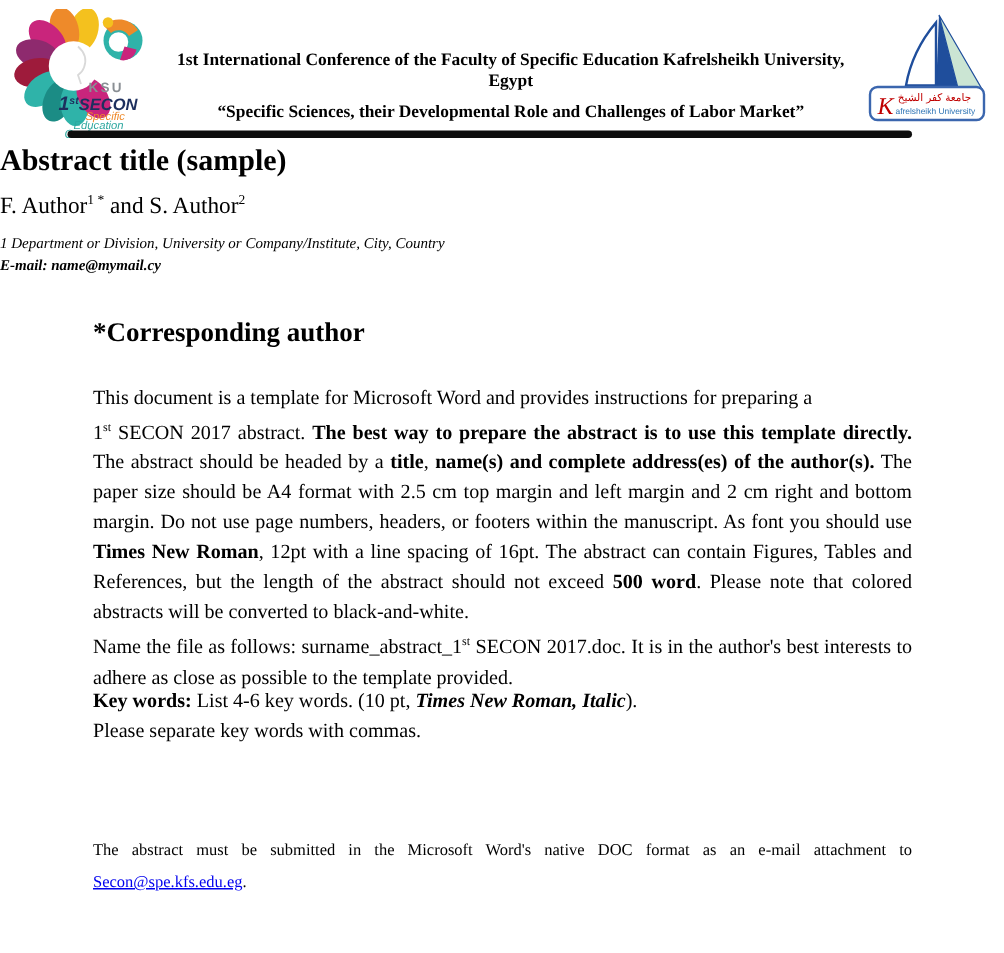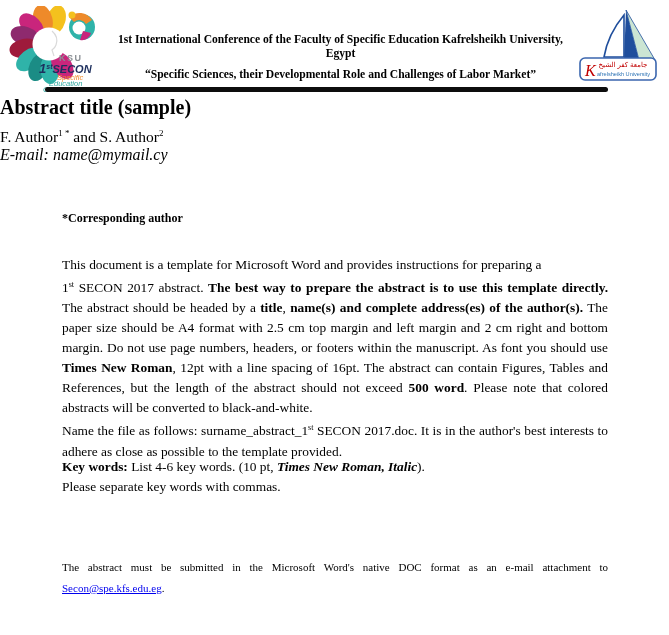--- a/index.html
+++ b/index.html
@@ -21,23 +21,23 @@
     position:absolute; left:45px; width:563px; top:87px; height:5px;
     background:#0d0d0d; border-radius:3px;
   }
   
   .title-block { position:absolute; left:0; right:0; top:94px; text-align:left; }
   .abstract-title { font-size:20px; font-weight:bold; line-height:26px; }
   .authors { font-size:15.5px; font-weight:normal; line-height:20px; margin-top:3px; }
   .authors sup { font-size:9px; }
   .affil { font-size:10px; font-style:italic; line-height:15px; }
   .affil-first { margin-top:7px; }
-  .email-line { font-size:16px; font-style:italic; font-weight:normal; line-height:15px; }
+  .email-line { font-size:10px; font-style:italic; font-weight:bold; line-height:15px; }
   
-  .corresponding { position:absolute; left:62px; top:211px; font-size:12px; font-weight:bold; }
+  .corresponding { position:absolute; left:62px; top:211px; font-size:18px; font-weight:bold; }
   .body-text {
     position:absolute; left:62px; width:546px; top:255px;
     font-size:13.4px; line-height:20px; text-align:justify;
   }
   .keywords {
     position:absolute; left:62px; width:546px; top:457px;
     font-size:13.4px; line-height:20px;
   }
   .submission {
     position:absolute; left:62px; width:546px; top:557px;
@@ -100,20 +100,21 @@
   <div class="header-text">
     <div class="hl1">1st International Conference of the Faculty of Specific Education Kafrelsheikh University, Egypt</div>
     <div class="hl2">“Specific Sciences, their Developmental Role and Challenges of Labor Market”</div>
   </div>
 
   <div class="rule"></div>
 
   <div class="title-block">
     <div class="abstract-title">Abstract title (sample)</div>
     <div class="authors"><span>F. Author</span><sup>1 *</sup><span> and S. Author</span><sup>2</sup></div>
+    <div class="affil affil-first">1 Department or Division, University or Company/Institute, City, Country</div>
     <div class="email-line">E-mail: name@mymail.cy</div>
   </div>
 
   <div class="corresponding">*Corresponding author</div>
 
   <div class="body-text"><span>This document is a template for Microsoft Word and provides instructions for preparing a</span><br><span>1</span><sup>st</sup><span> SECON 2017 abstract. </span><span class="b">The best way to prepare the abstract is to use this template directly.</span><span> The abstract should be headed by a </span><span class="b">title</span><span>, </span><span class="b">name(s) and complete address(es) of the author(s).</span><span> The paper size should be A4 format with 2.5 cm top margin and left margin and 2 cm right and bottom margin. Do not use page numbers, headers, or footers within the manuscript. As font you should use </span><span class="b">Times New Roman</span><span>, 12pt with a line spacing of 16pt. The abstract can contain Figures, Tables and References, but the length of the abstract should not exceed </span><span class="b">500 word</span><span>. Please note that colored abstracts will be converted to black-and-white.</span><br><span>Name the file as follows: surname_abstract_1</span><sup>st</sup><span> SECON 2017.doc. It is in the author's best interests to adhere as close as possible to the template provided.</span></div>
 
   <div class="keywords"><span class="b">Key words:</span><span> List 4-6 key words. (10 pt, </span><span class="bi">Times New Roman, Italic</span><span>).</span><br><span>Please separate key words with commas.</span></div>
 
   <div class="submission"><span>The abstract must be submitted in the Microsoft Word's native DOC format as an e-mail attachment to </span><a href="#" class="link">Secon@spe.kfs.edu.eg</a><span>.</span></div>

